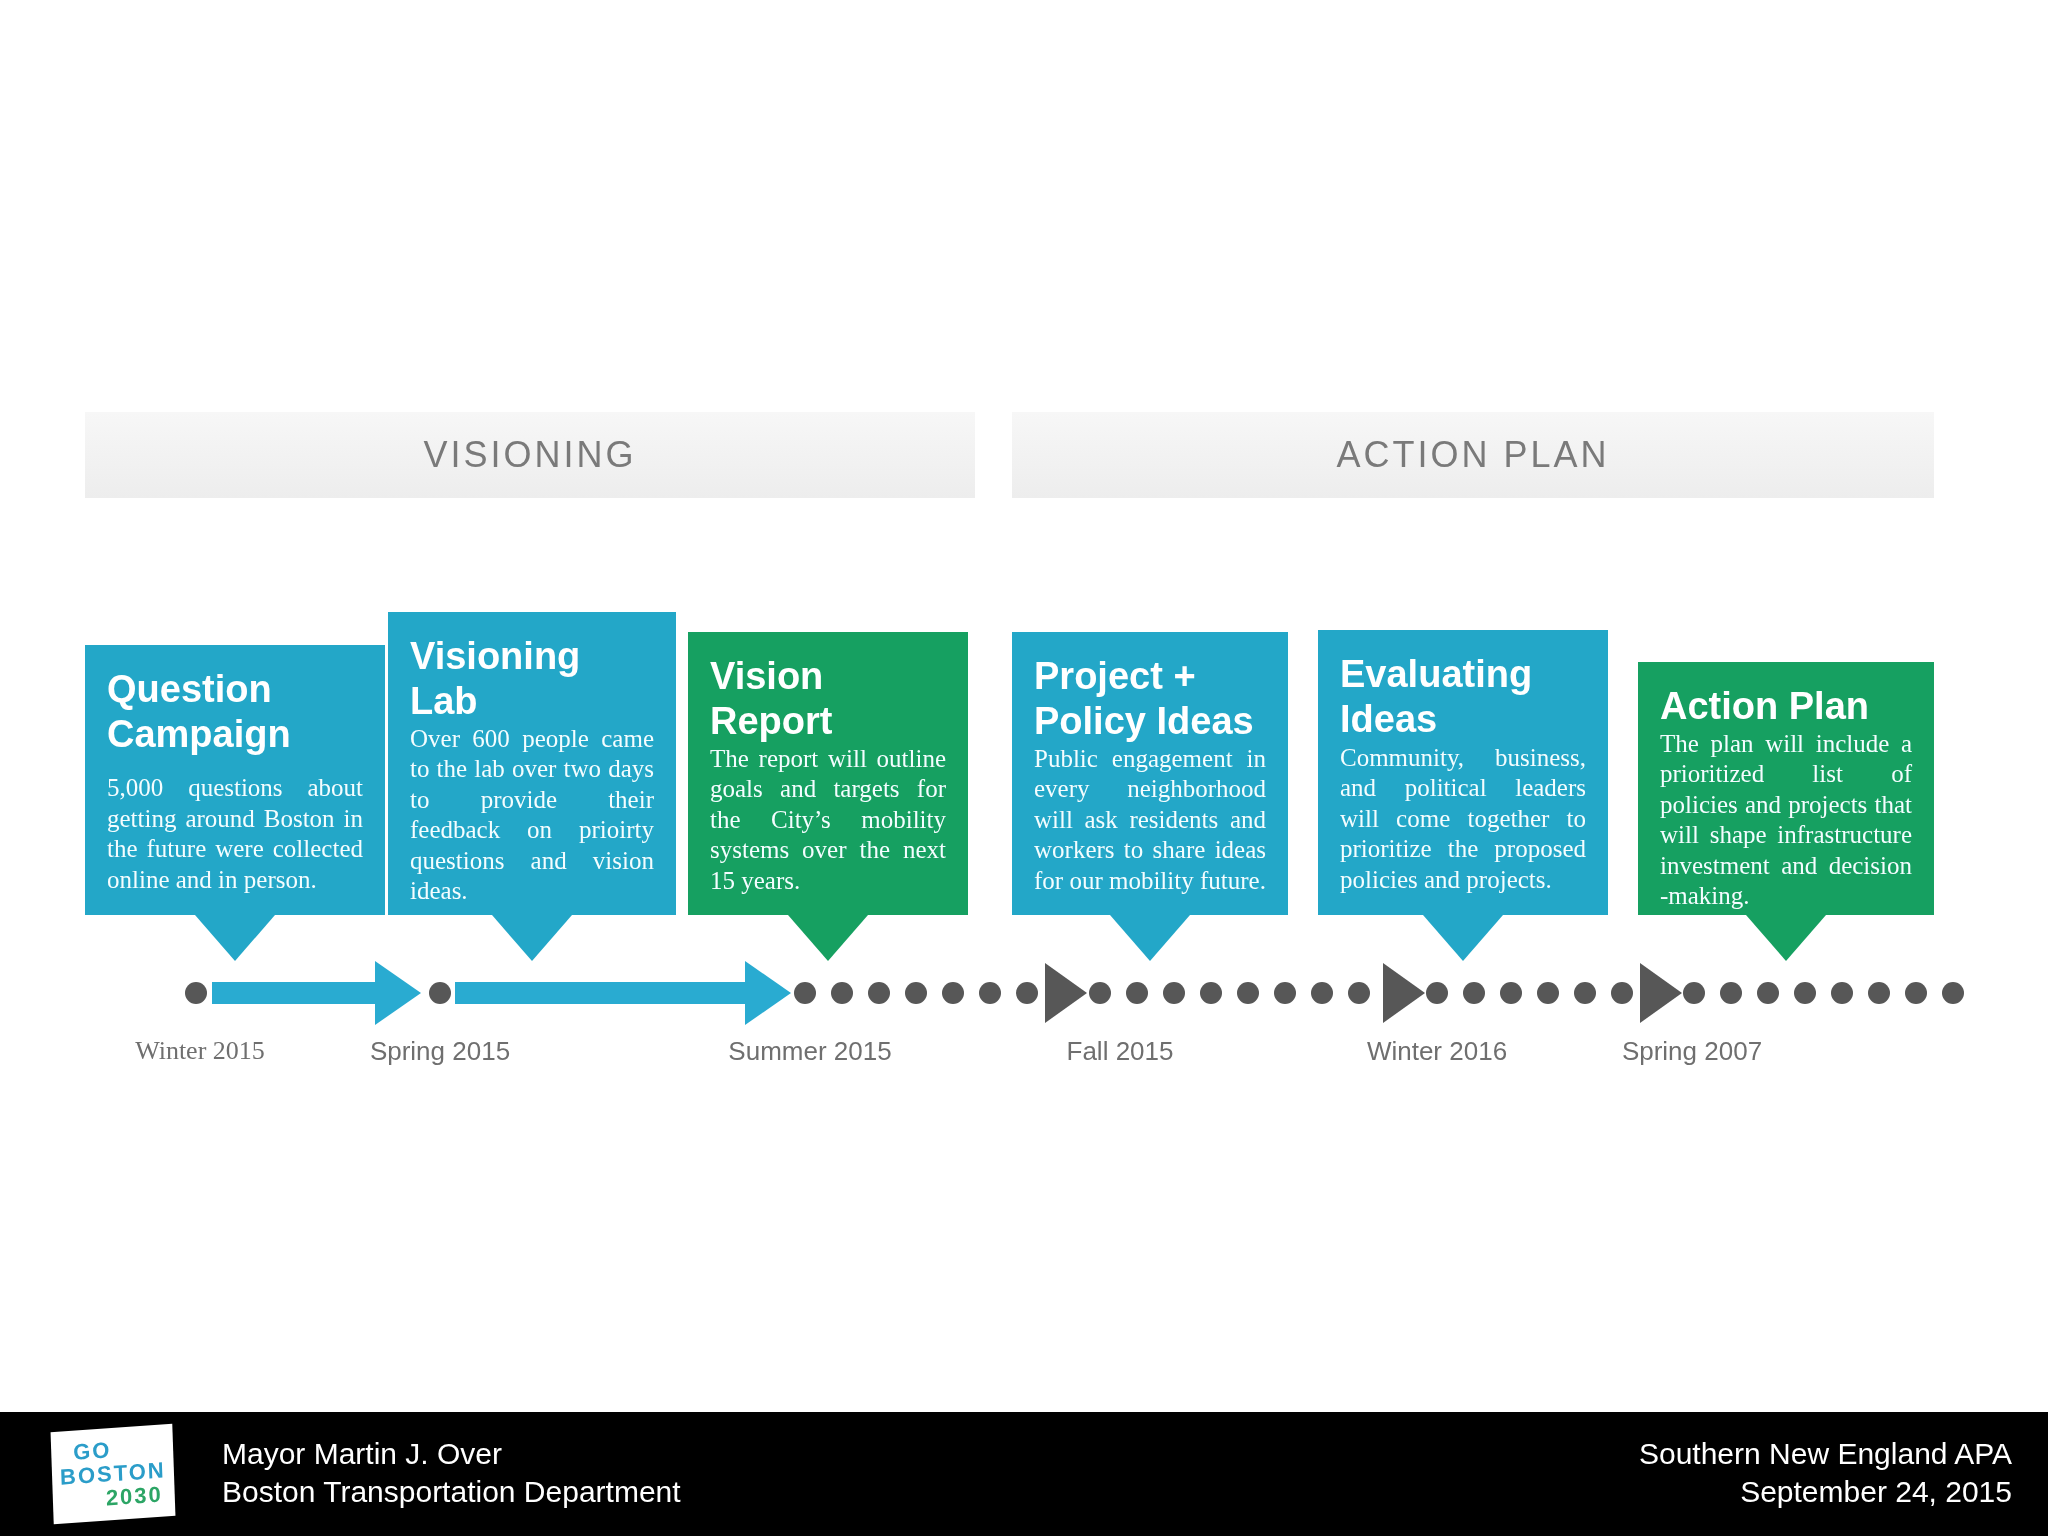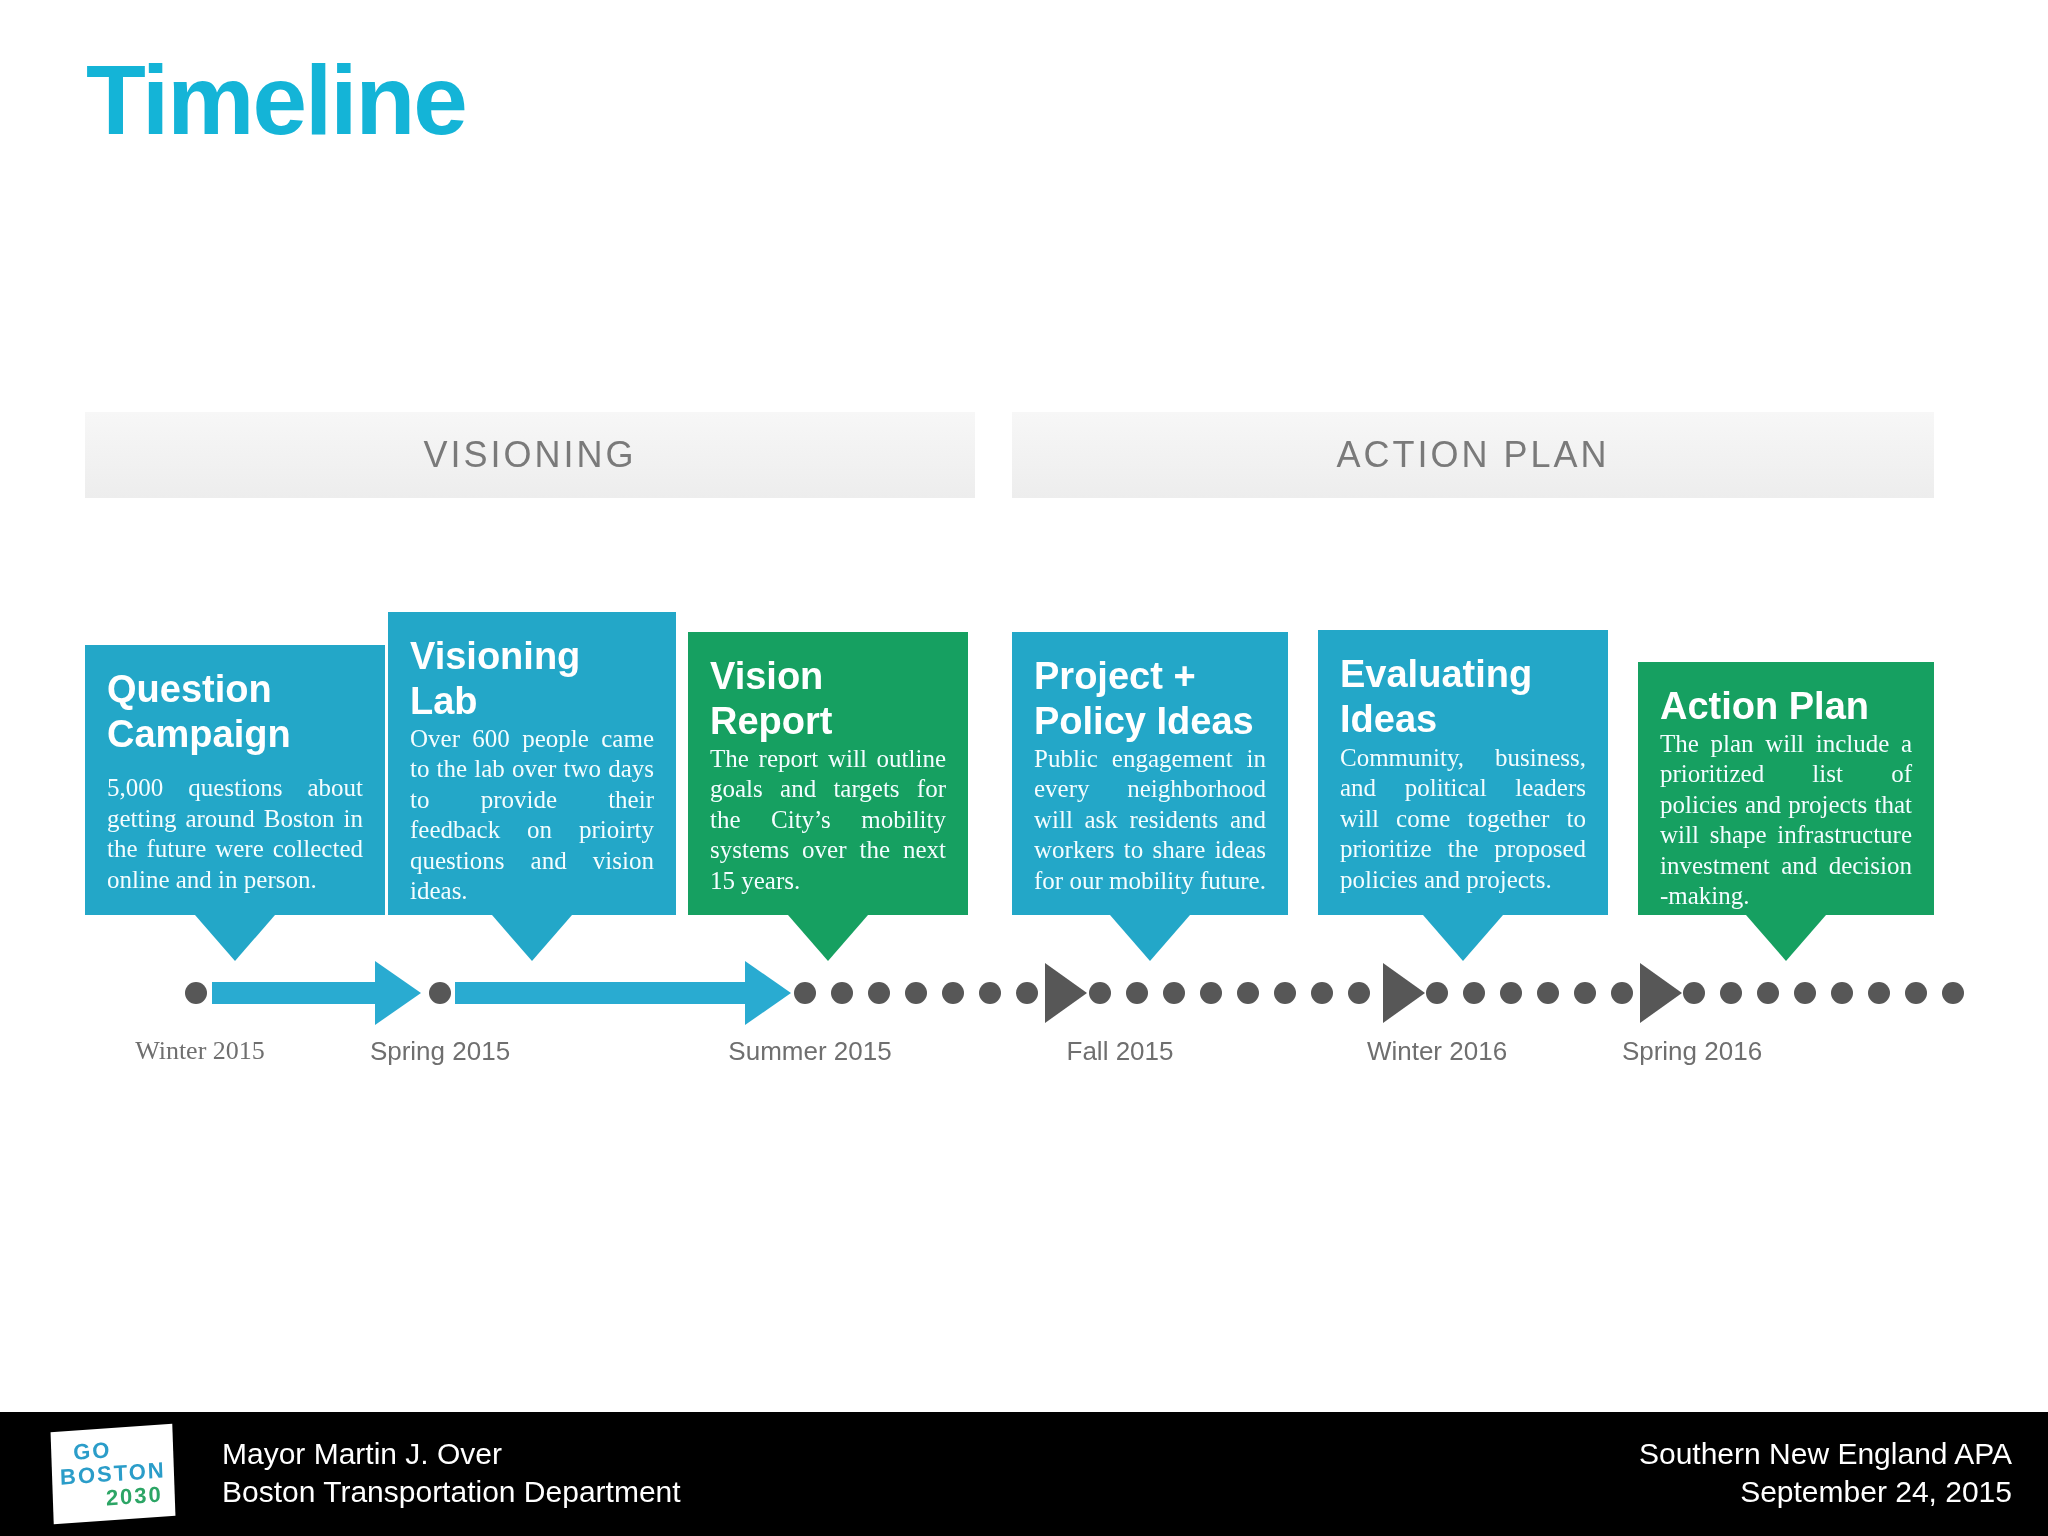--- a/index.html
+++ b/index.html
@@ -93,21 +93,20 @@
   .logo-boston{color:var(--logo_blue,#2b9dc9);text-align:left;}
   .logo-2030{color:var(--logo_green,#2ca565);text-align:right;padding-right:4px;}
   .footer-left{position:absolute;left:222px;top:23px;font-size:30px;line-height:38px;}
   .footer-right{position:absolute;right:36px;top:23px;font-size:30px;line-height:38px;text-align:right;}
 </style>
 </head>
 <body>
 
 <div class="slide">
 
-  <div class="page-title">Timeline</div>
 
   <div class="phase-bar phase-visioning">
     <span>VISIONING</span>
   </div>
   <div class="phase-bar phase-action">
     <span>ACTION PLAN</span>
   </div>
 
   <div class="box b0 blue">
     <div class="box-title">Question Campaign</div>
@@ -143,21 +142,21 @@
     <div class="t-head head2"></div>
     <div class="t-tri tri-fall"></div>
     <div class="t-tri tri-winter16"></div>
     <div class="t-tri tri-spring16"></div>
 
     <div class="t-label d0">Winter 2015</div>
     <div class="t-label d1">Spring 2015</div>
     <div class="t-label d2">Summer 2015</div>
     <div class="t-label d3">Fall 2015</div>
     <div class="t-label d4">Winter 2016</div>
-    <div class="t-label d5">Spring 2016</div>
+    <div class="t-label d5">Spring 2007</div>
   <div class="t-dot" style="left: 794px;"></div>
       <div class="t-dot" style="left: 831px;"></div>
       <div class="t-dot" style="left: 868px;"></div>
       <div class="t-dot" style="left: 905px;"></div>
       <div class="t-dot" style="left: 942px;"></div>
       <div class="t-dot" style="left: 979px;"></div>
       <div class="t-dot" style="left: 1016px;"></div>
       <div class="t-dot" style="left: 1089px;"></div>
       <div class="t-dot" style="left: 1126px;"></div>
       <div class="t-dot" style="left: 1163px;"></div>

